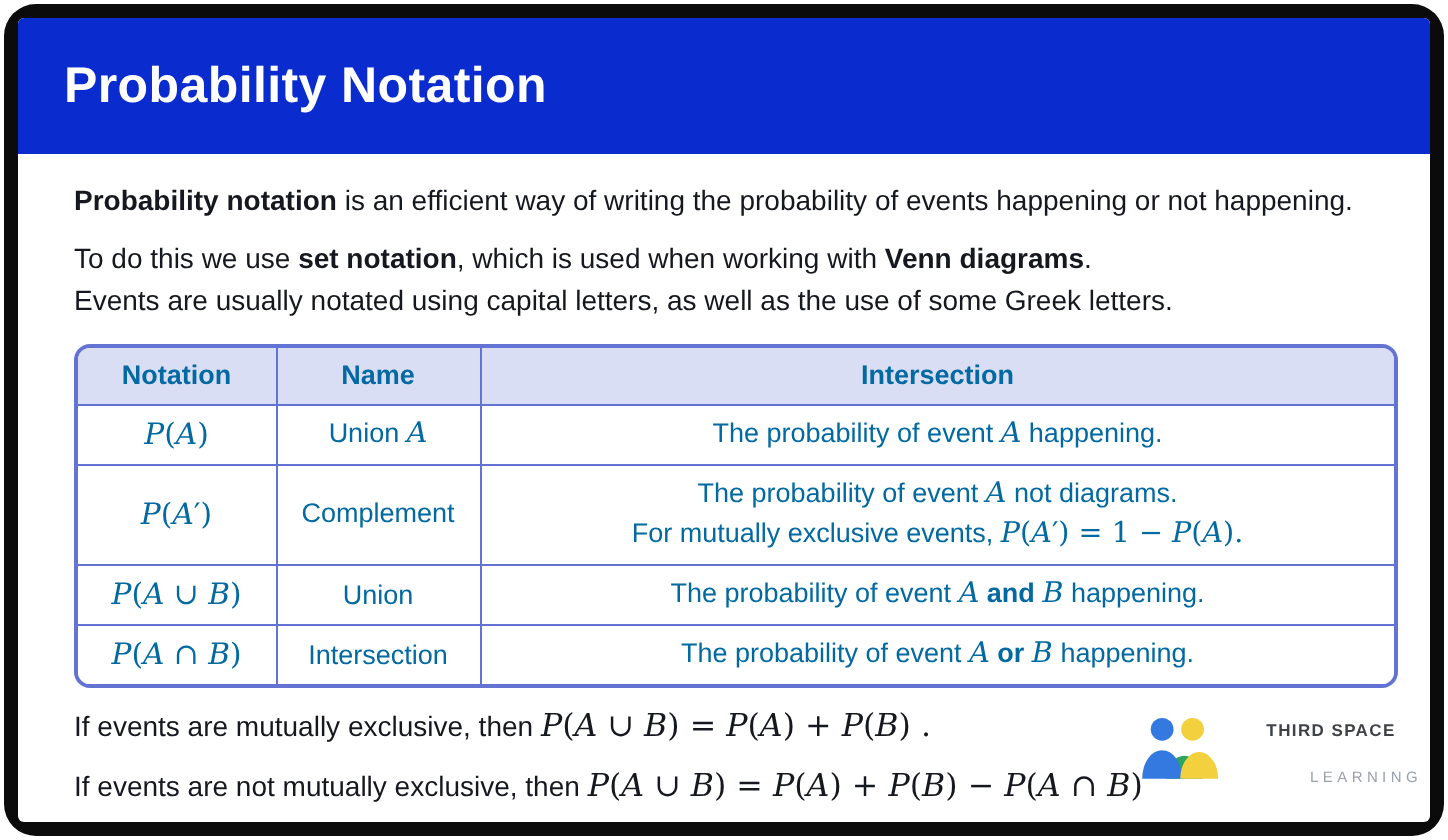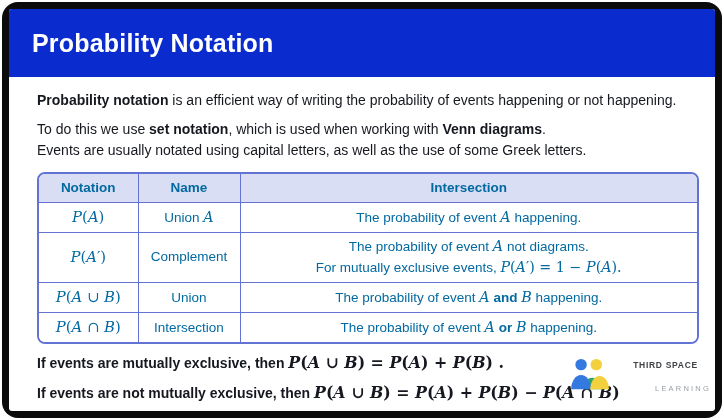--- a/index.html
+++ b/index.html
@@ -78,21 +78,21 @@
     height: 28px;
   }
   table.ntable td { background: #ffffff; }
   table.ntable th:not(:last-child),
   table.ntable td:not(:last-child) { border-right: 1.5px solid #6273d4; }
   table.ntable tr:not(:last-child) th,
   table.ntable tr:not(:last-child) td { border-bottom: 1.5px solid #6273d4; }
   tr.row-h30 td { height: 30px; }
   tr.row-h50 td { height: 50px; line-height: 20px; }
   td.notation-cell { font-size: 14px; }
-  .footer-line { margin-top: 10px; line-height: 18px; font-weight: bold; }
+  .footer-line { margin-top: 10px; line-height: 18px; }
   .footer-line + .footer-line { margin-top: 12px; }
   .footer-line .m, .footer-line .mi { font-size: 1.13em; }
   .logo {
     position: absolute;
     right: 4px;
     bottom: 12px;
     display: flex;
     align-items: center;
     gap: 7px;
   }

